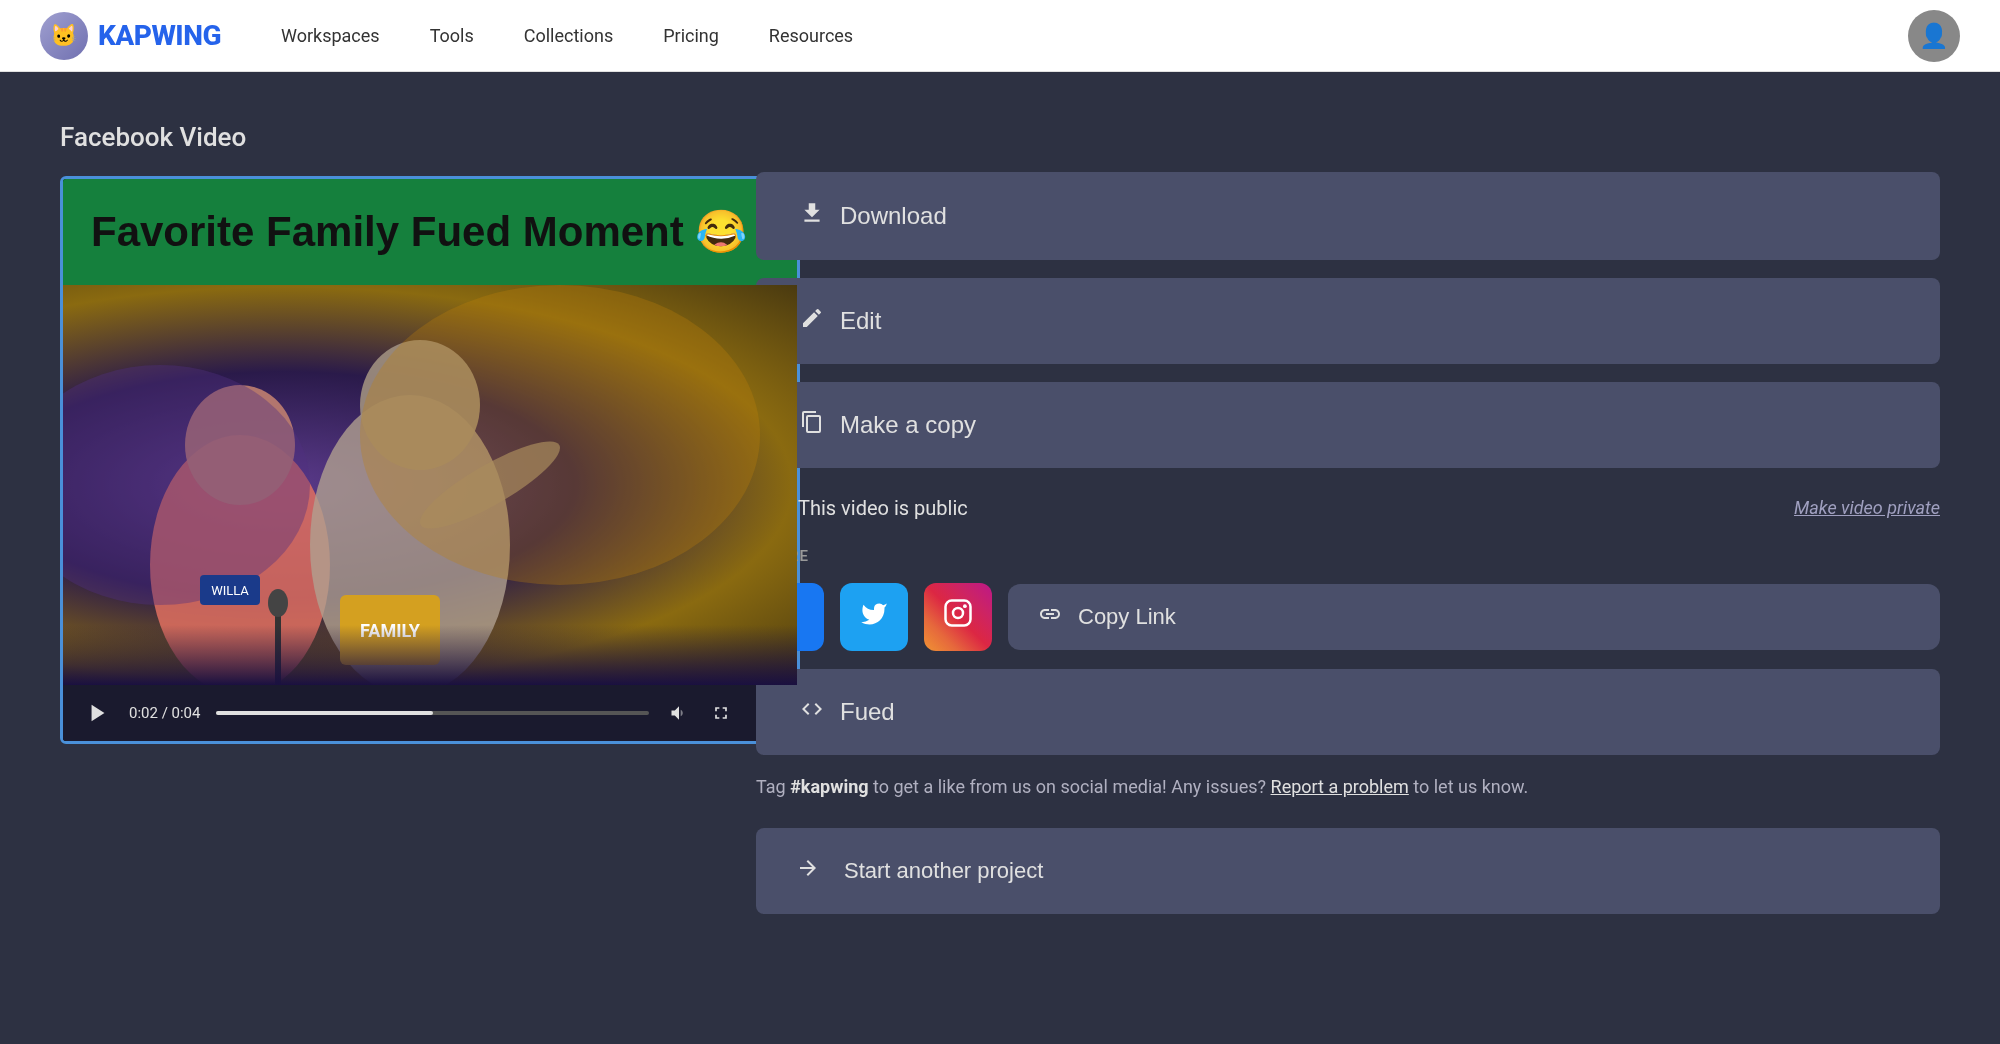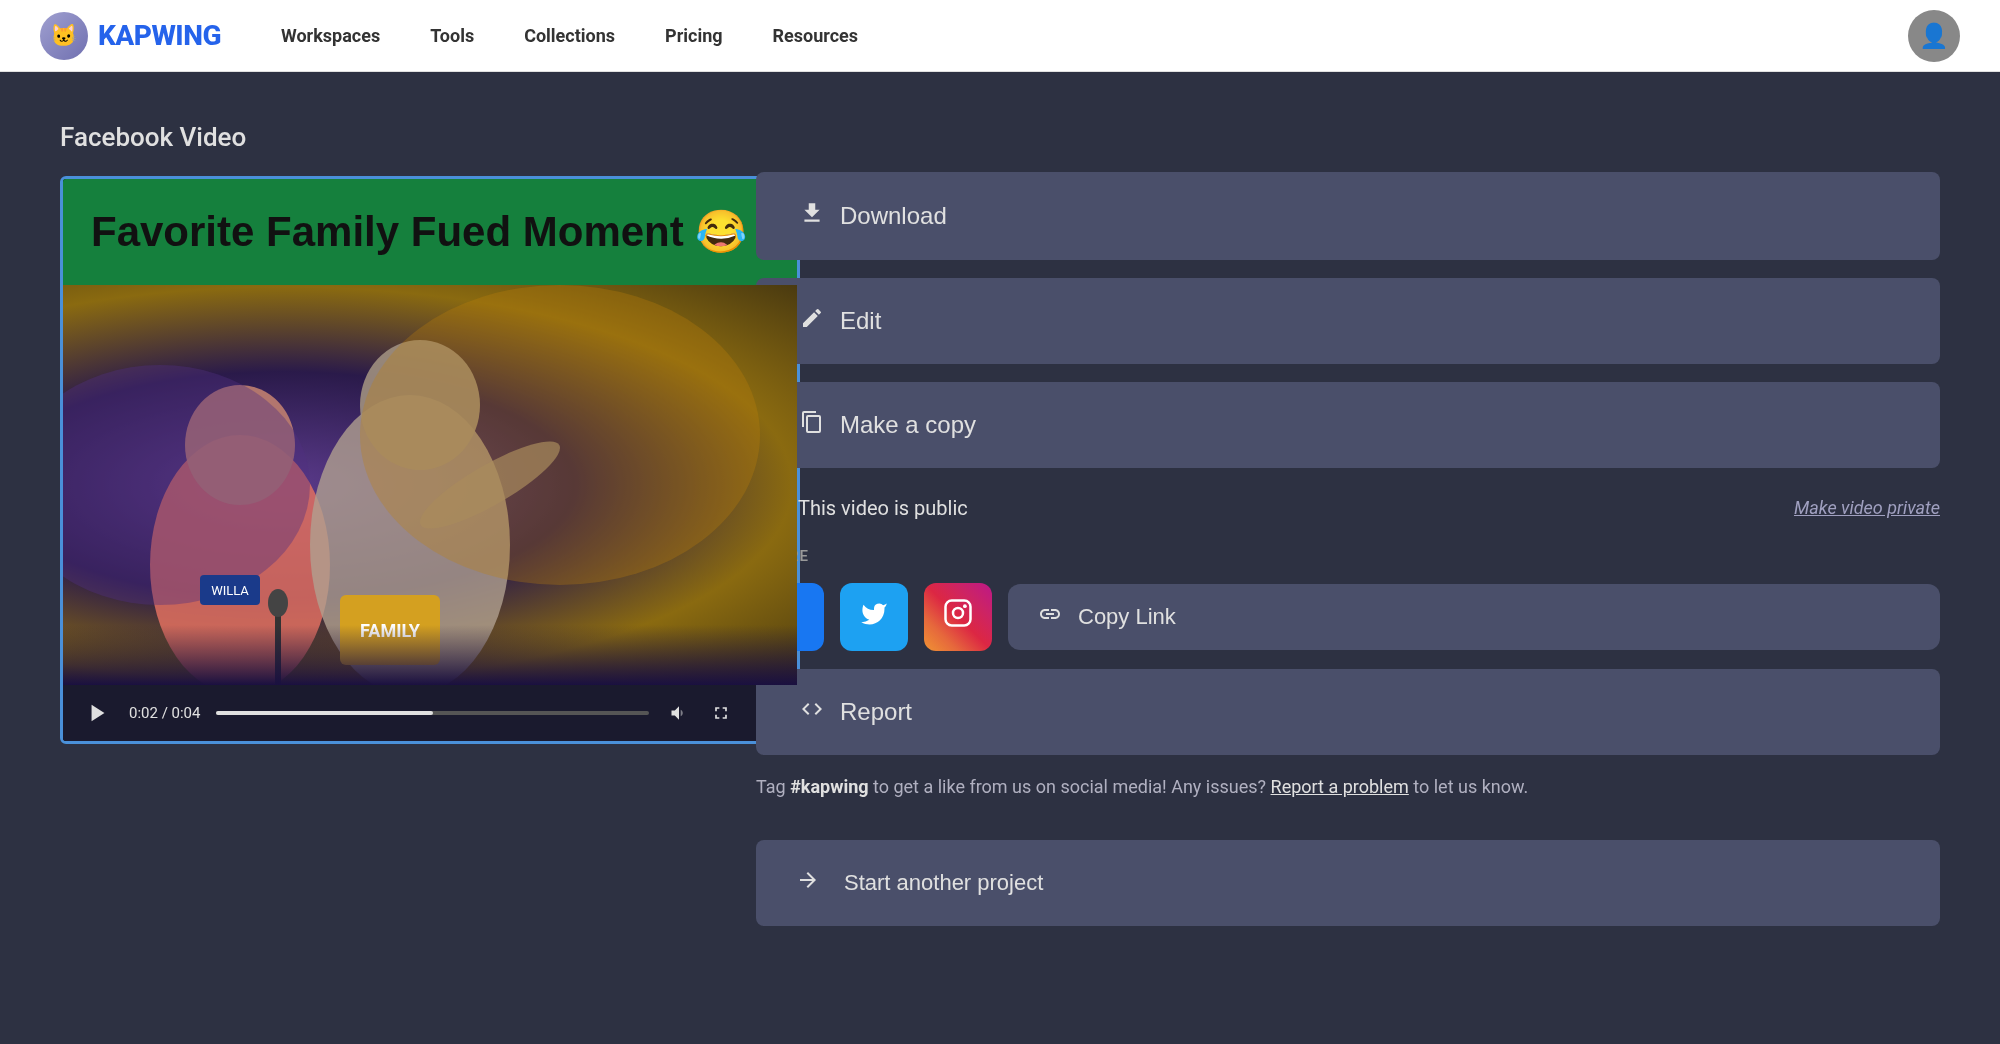--- a/index.html
+++ b/index.html
@@ -43,21 +43,21 @@
     .nav-links {
       display: flex;
       gap: 50px;
       list-style: none;
       flex: 1;
     }
     .nav-links li a {
       text-decoration: none;
       color: #333;
       font-size: 18px;
-      font-weight: 700;
+      font-weight: 400;
     }
     .nav-avatar {
       width: 52px;
       height: 52px;
       border-radius: 50%;
       background: #888;
       overflow: hidden;
       display: flex; align-items: center; justify-content: center;
       font-size: 24px;
       color: #fff;
@@ -286,21 +286,21 @@
       color: #e0e0e0;
       font-size: 22px;
       padding: 28px 40px;
       cursor: pointer;
       display: flex;
       align-items: center;
       gap: 24px;
       width: 100%;
       text-align: left;
       transition: background 0.15s;
-      margin-top: 20px;
+      margin-top: 8px;
     }
   </style>
 </head>
 <body>
 
 <nav class="navbar">
   <div class="logo-area">
     <div class="logo-icon">🐱</div>
     <span class="logo-text">KAPWING</span>
   </div>
@@ -468,21 +468,21 @@
         <span>Copy Link</span>
       </button>
     </div>
 
     <button class="action-btn">
       <span class="btn-icon">
         <svg width="24" height="24" viewBox="0 0 24 24" fill="currentColor">
           <path d="M9.4 16.6L4.8 12l4.6-4.6L8 6l-6 6 6 6 1.4-1.4zm5.2 0l4.6-4.6-4.6-4.6L16 6l6 6-6 6-1.4-1.4z"></path>
         </svg>
       </span>
-      <span>Report</span>
+      <span>Fued</span>
     </button>
 
     <p class="tag-text">
       Tag <strong>#kapwing</strong>
       <span> to get a like from us on social media! Any issues? </span>
       <a href="#">Report a problem</a>
       <span> to let us know.</span>
     </p>
 
     <button class="start-project-btn">

